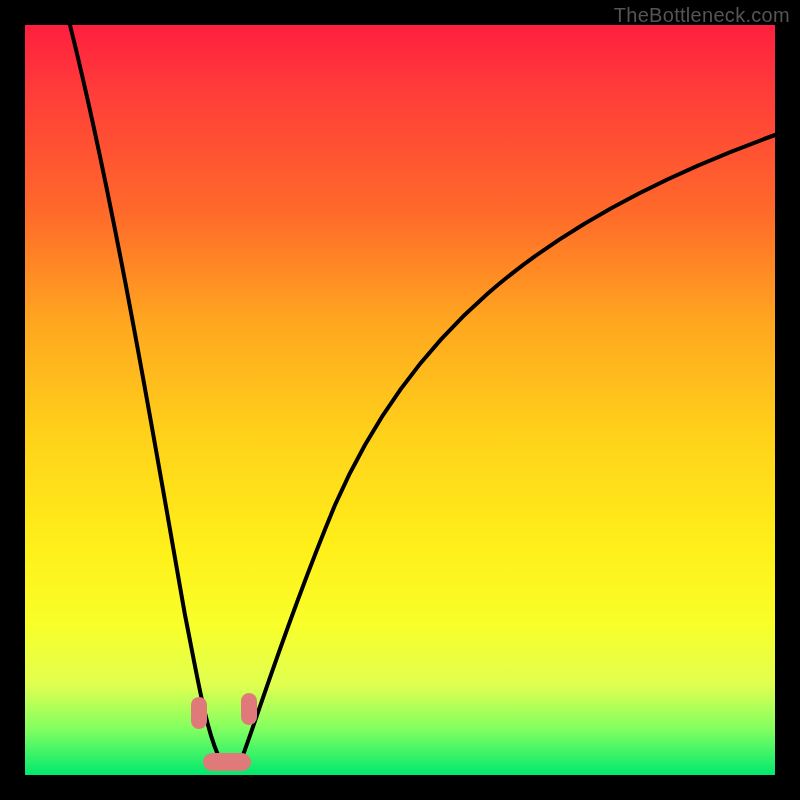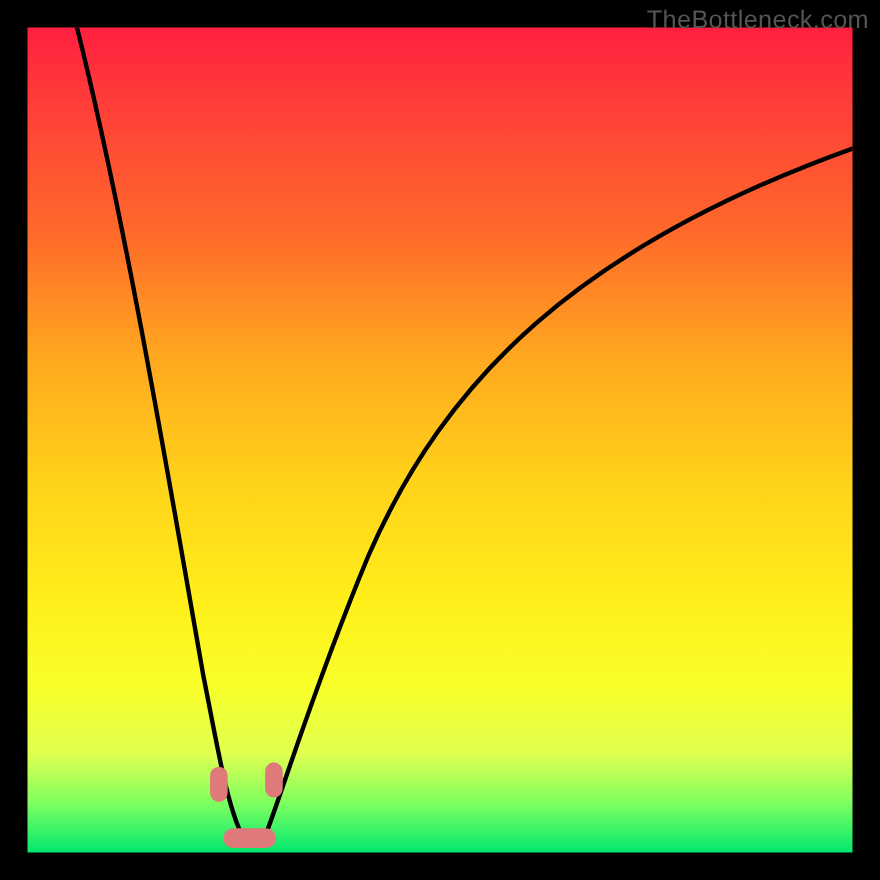--- a/index.html
+++ b/index.html
@@ -28,21 +28,21 @@
       #e0ff50 88%,
       #7fff60 94%,
       #00e86e 100%
     );
   }
   .watermark {
     position: absolute;
     top: 4px;
     right: 10px;
     color: #555;
-    font-size: 23px;
+    font-size: 20px;
     letter-spacing: 0.3px;
     font-weight: 500;
   }
   svg.curve {
     position: absolute;
     left: 0;
     top: 0;
     width: 750px;
     height: 750px;
     pointer-events: none;

